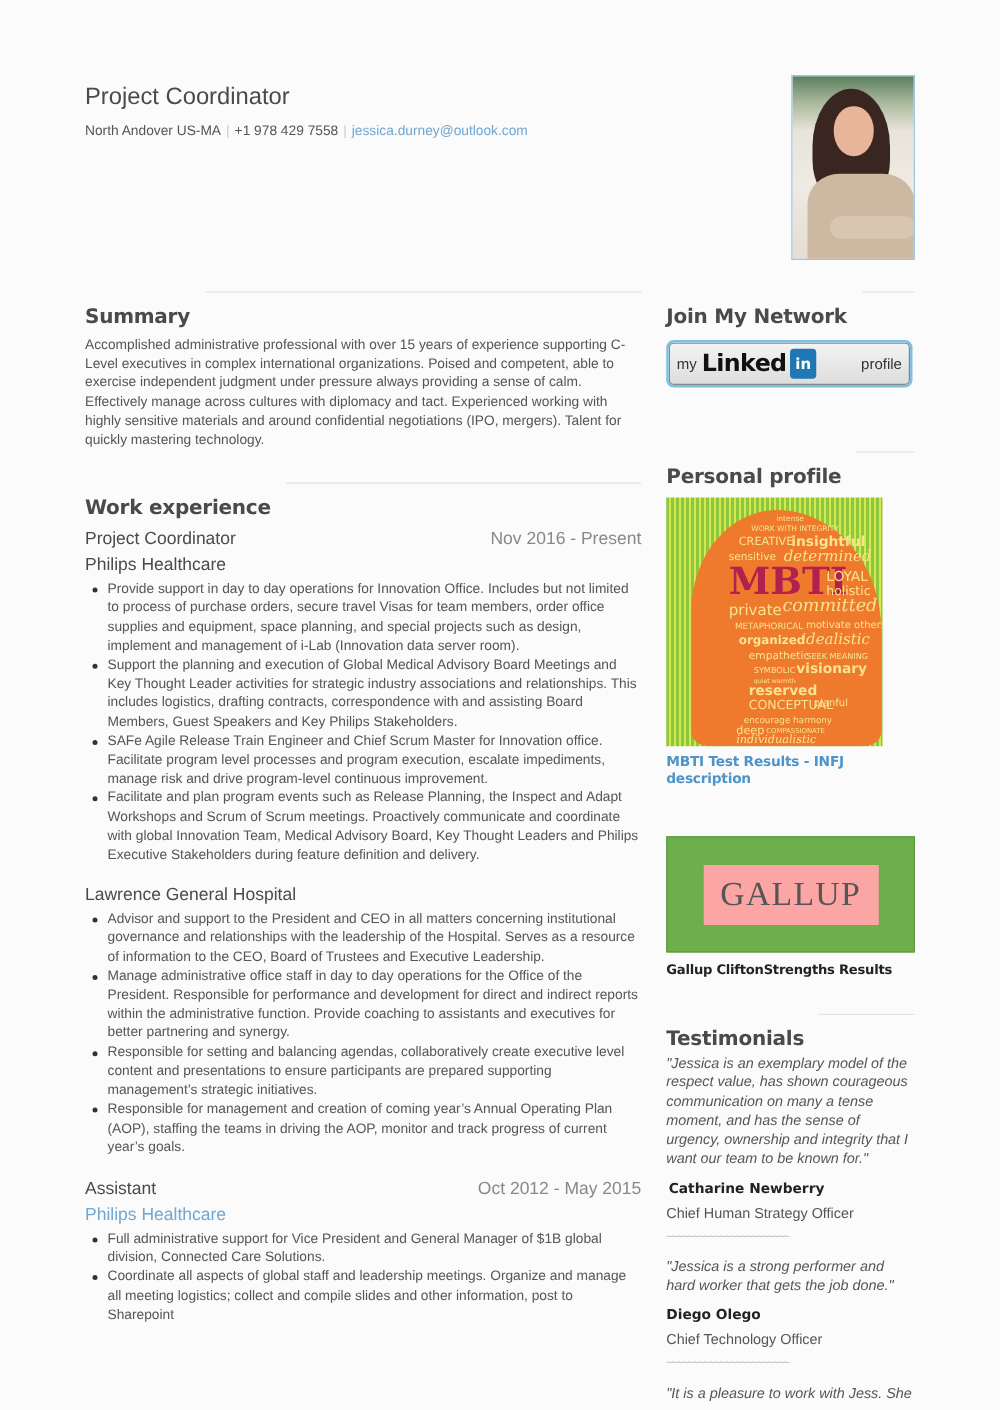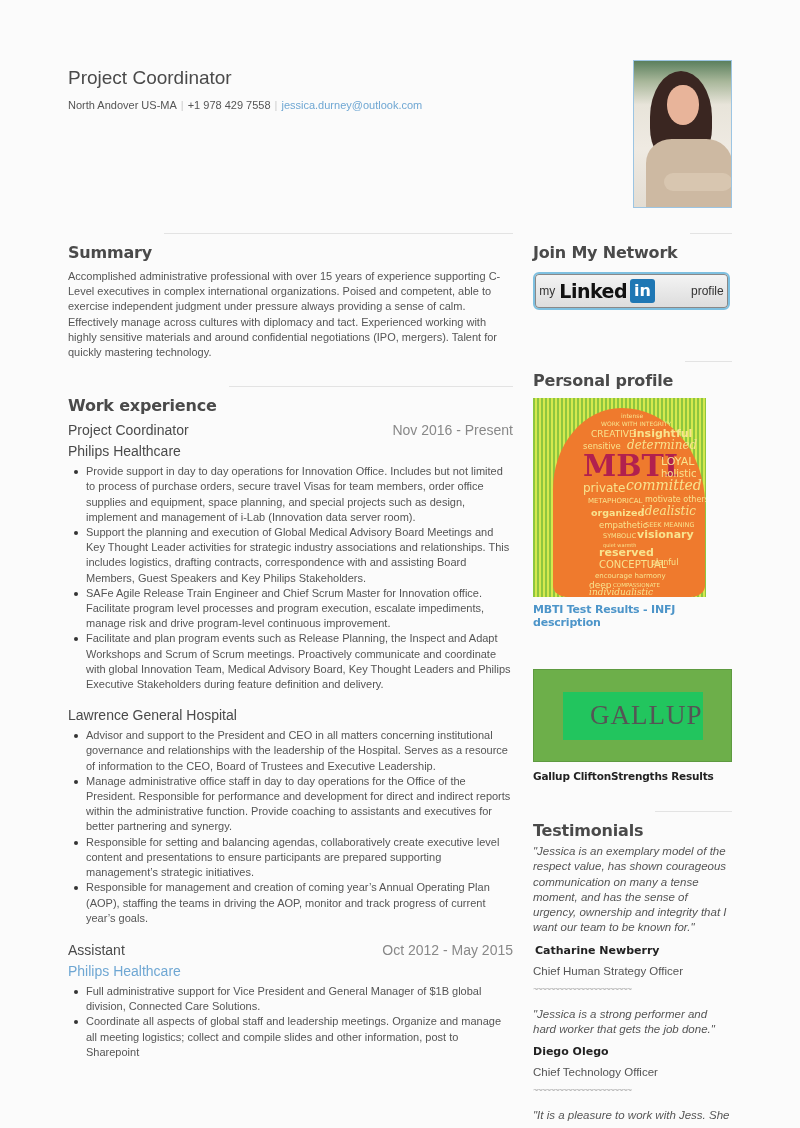--- a/index.html
+++ b/index.html
@@ -35,33 +35,33 @@
     .company { font-size: 14px; color: #4a4a4a; line-height: 22px; }
     .company.link { color: #6fa7d3; }
     ul.bullets { list-style: none; margin-top: 2px; }
     ul.bullets li { position: relative; padding-left: 18px; font-size: 11px; line-height: 15.2px; color: #555; }
     ul.bullets li::before { content: ""; position: absolute; left: 6px; top: 6px; width: 4px; height: 4px; border-radius: 50%; background: #333; }
 
     .side { position: absolute; left: 533px; top: 220px; width: 199px; }
     .linkedin { margin-top: 26px; width: 197px; height: 38px; border: 2px solid #7ec0e0; border-radius: 6px; background: linear-gradient(180deg, #f4f4f4 0%, #dcdcdc 100%); display: flex; align-items: center; justify-content: center; box-shadow: inset 0 0 0 1px #888; }
     .linkedin .my { font-size: 12px; color: #333; margin-right: 4px; }
     .linkedin .linked { font-family: "DejaVu Sans", sans-serif; font-weight: bold; font-size: 19px; color: #111; letter-spacing: -0.5px; }
-    .linkedin .in { display: inline-block; background: #1f77b4; color: #fff; font-family: "DejaVu Sans", sans-serif; font-weight: bold; font-size: 16px; border-radius: 3px; padding: 1px 4px; margin-left: 3px; line-height: 22px; }
+    .linkedin .in { display: inline-block; background: #1f77b4; color: #fff; font-family: "DejaVu Sans", sans-serif; font-weight: bold; font-size: 12px; border-radius: 3px; padding: 1px 4px; margin-left: 3px; line-height: 22px; }
     .linkedin .profile { font-size: 12px; color: #333; margin-left: 4px; padding-left: 32px; }
 
     .mbti { margin-top: 24px; width: 173px; height: 199px; position: relative; overflow: hidden;
       background: repeating-linear-gradient(90deg, #8dc63f 0px, #8dc63f 2px, #d5e84e 2px, #d5e84e 4px); }
     .mbti .head { position: absolute; left: 20px; top: 10px; width: 152px; height: 189px; background: #ef7a2d; border-radius: 46% 56% 10% 10% / 44% 52% 6% 6%; }
     .mbti .neck { position: absolute; left: 118px; top: 135px; width: 35px; height: 64px; background: #ef7a2d; }
     .mbti .t { position: absolute; color: #f8e38e; font-family: "DejaVu Sans", sans-serif; white-space: nowrap; }
     .mbti .big { color: #b1204e; font-family: "DejaVu Serif", serif; font-weight: bold; font-size: 30px; }
     .caption-link { font-family: "DejaVu Sans", sans-serif; font-size: 11px; font-weight: bold; color: #4d95c9; margin-top: 6px; letter-spacing: -0.2px; }
 
     .gallup { margin-top: 40px; width: 199px; height: 93px; background: #6daf4a; border: 1px solid #5e9a40; display: flex; align-items: center; justify-content: center; }
-    .gallup .box { width: 140px; height: 48px; background: #22c55e; display: flex; align-items: center; justify-content: flex-end; }
+    .gallup .box { width: 140px; height: 48px; background: #fca5a5; display: flex; align-items: center; justify-content: center; }
     .gallup .word { font-family: "Liberation Serif", "DejaVu Serif", serif; font-size: 27px; color: #555; letter-spacing: 1px; }
     .caption-bold { font-family: "DejaVu Sans", sans-serif; font-size: 10.5px; font-weight: bold; color: #222; margin-top: 8px; letter-spacing: -0.2px; }
 
     .testi { margin-top: 16px; }
     .quote { font-style: italic; font-size: 11.5px; line-height: 15.3px; color: #555; }
     .t-name { font-family: "DejaVu Sans", sans-serif; font-size: 11px; font-weight: bold; color: #222; margin-top: 8px; }
     .t-role { font-size: 11.5px; color: #555; margin-top: 8px; }
     .wave { font-size: 9px; color: #aaa; letter-spacing: -1px; margin-top: 6px; line-height: 12px; overflow: hidden; white-space: nowrap; width: 135px; }
   </style>
 </head>

